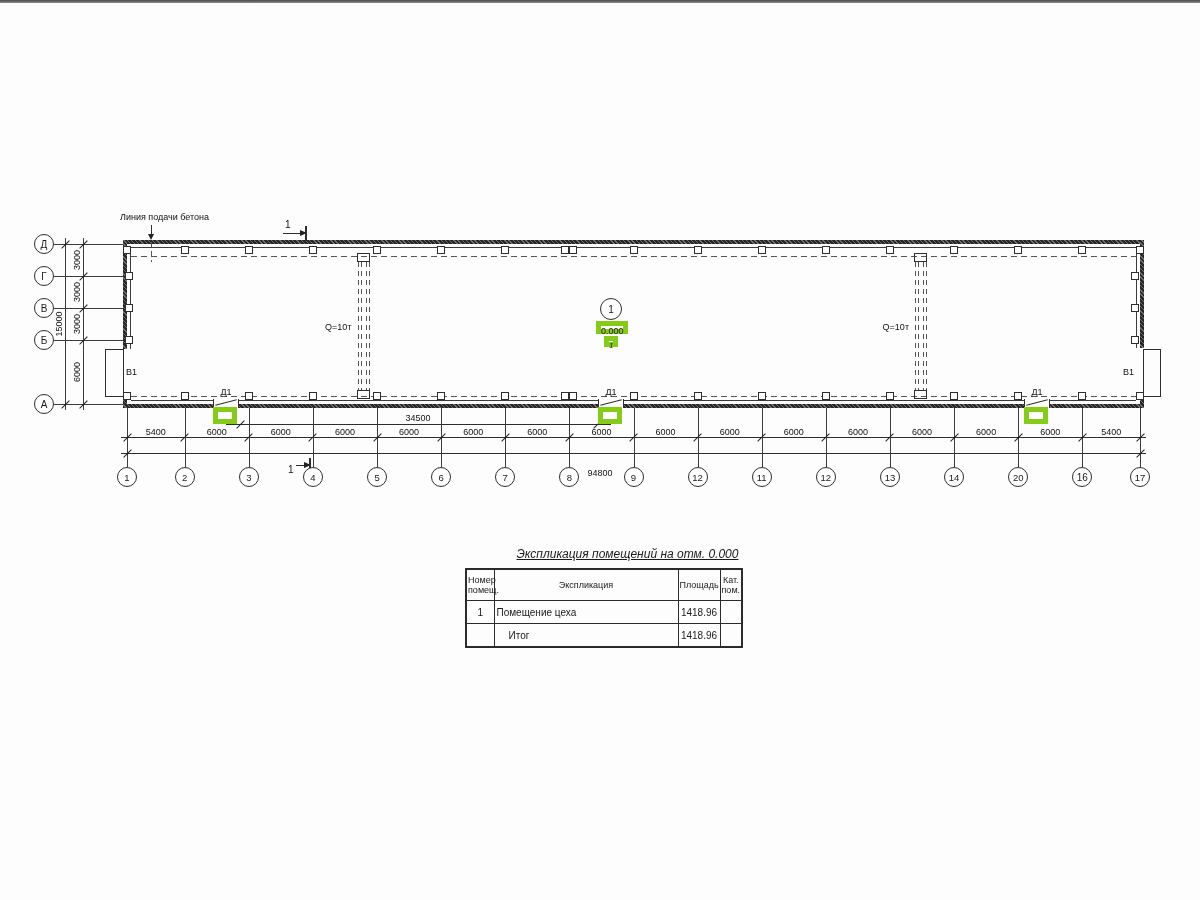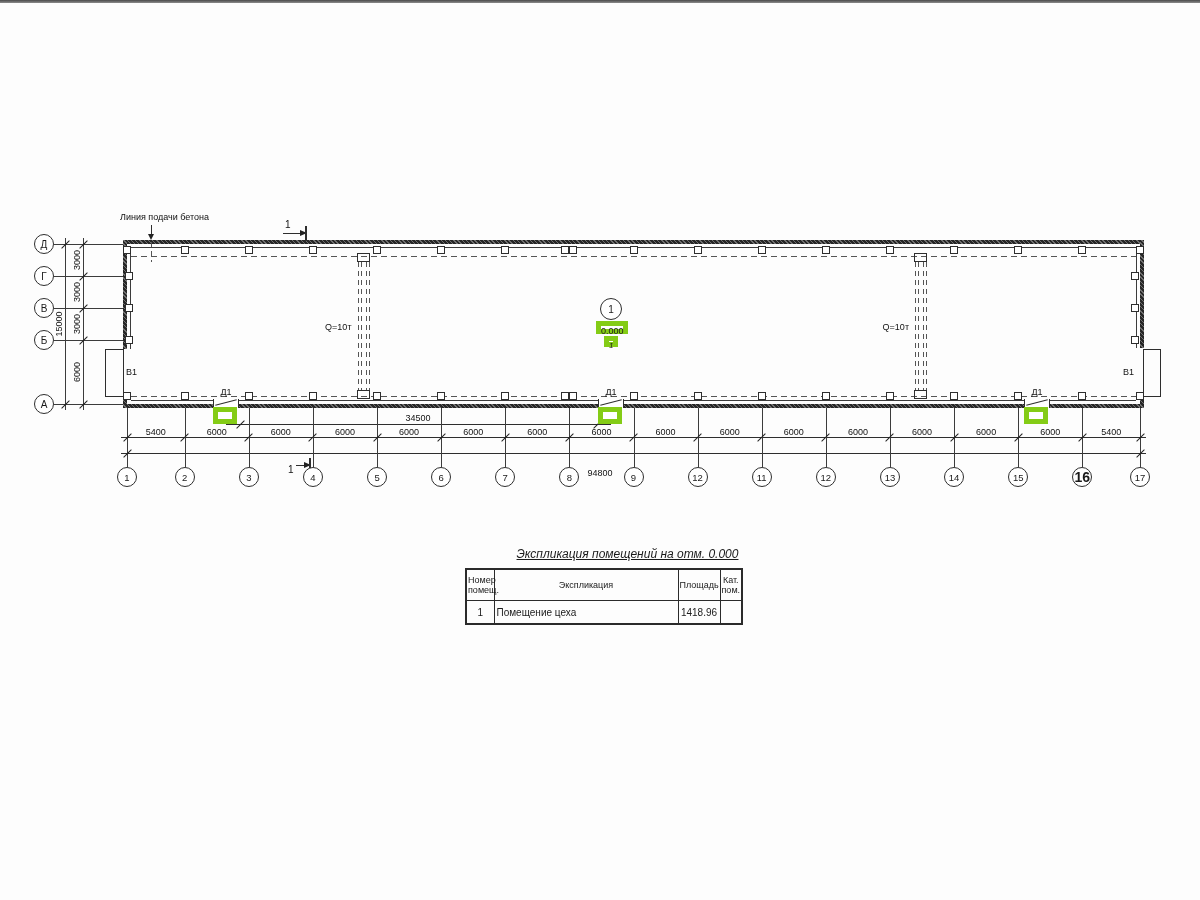--- a/index.html
+++ b/index.html
@@ -147,24 +147,24 @@
       <div class="tick" style="left: 820.342px; top: 436.5px;"></div>
       <div class="circle" style="left: 815.842px; top: 467px; font-size: 9.5px;">12</div>
       <div class="ln" style="left: 889.956px; top: 408px; width: 1px; height: 59px;"></div>
       <div class="tick" style="left: 884.456px; top: 436.5px;"></div>
       <div class="circle" style="left: 879.956px; top: 467px; font-size: 9.5px;">13</div>
       <div class="ln" style="left: 954.07px; top: 408px; width: 1px; height: 59px;"></div>
       <div class="tick" style="left: 948.57px; top: 436.5px;"></div>
       <div class="circle" style="left: 944.07px; top: 467px; font-size: 9.5px;">14</div>
       <div class="ln" style="left: 1018.18px; top: 408px; width: 1px; height: 59px;"></div>
       <div class="tick" style="left: 1012.68px; top: 436.5px;"></div>
-      <div class="circle" style="left: 1008.18px; top: 467px; font-size: 9.5px;">15</div>
+      <div class="circle" style="left: 1008.18px; top: 467px; font-size: 9.5px;">20</div>
       <div class="ln" style="left: 1082.3px; top: 408px; width: 1px; height: 59px;"></div>
       <div class="tick" style="left: 1076.8px; top: 436.5px;"></div>
-      <div class="circle" style="left: 1072.3px; top: 467px; font-size: 14px; font-weight: bold;">16</div>
+      <div class="circle" style="left: 1072.3px; top: 467px; font-size: 10px;">16</div>
       <div class="ln" style="left: 1140px; top: 408px; width: 1px; height: 59px;"></div>
       <div class="tick" style="left: 1134.5px; top: 436.5px;"></div>
       <div class="circle" style="left: 1130px; top: 467px; font-size: 9.5px;">17</div>
       <div class="tick" style="left: 121.5px; top: 452.5px;"></div>
       <div class="tick" style="left: 1134.5px; top: 452.5px;"></div>
       <div class="dim ctr" style="left: 135.851px; top: 427px; width: 40px;">5400</div>
       <div class="dim ctr" style="left: 196.759px; top: 427px; width: 40px;">6000</div>
       <div class="dim ctr" style="left: 260.873px; top: 427px; width: 40px;">6000</div>
       <div class="dim ctr" style="left: 324.987px; top: 427px; width: 40px;">6000</div>
       <div class="dim ctr" style="left: 389.101px; top: 427px; width: 40px;">6000</div>
@@ -274,17 +274,23 @@
 пом.</th>
         </tr>
       </thead>
       <tbody id="expl-body">
           <tr>
             <td style="text-align: center;">1</td>
             <td>Помещение цеха</td>
             <td style="text-align: center;">1418.96</td>
             <td style="text-align: center;"></td>
           </tr>
+          <tr>
+            <td style="text-align: center;"></td>
+            <td style="padding-left: 14px;">Итог</td>
+            <td style="text-align: center;">1418.96</td>
+            <td style="text-align: center;"></td>
+          </tr>
         </tbody>
     </table>
   </div>
 
 </div>
 
 </body></html>

